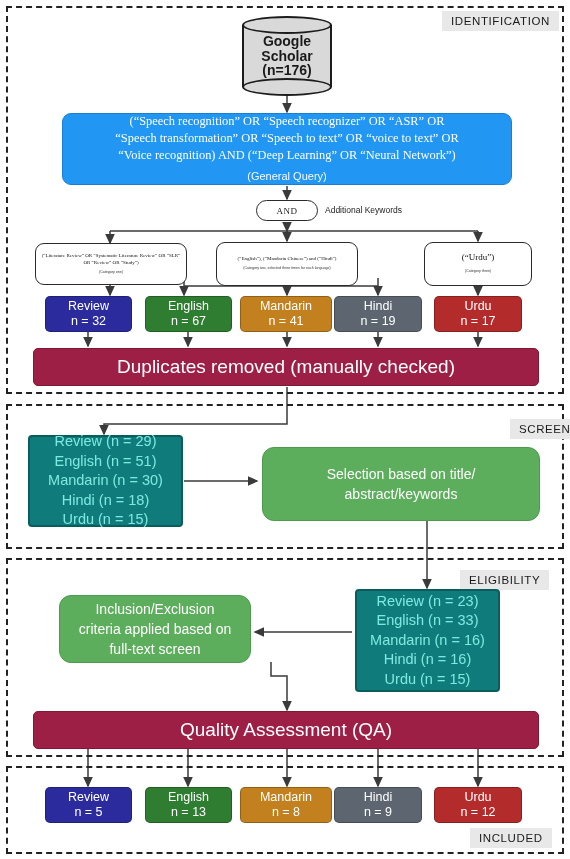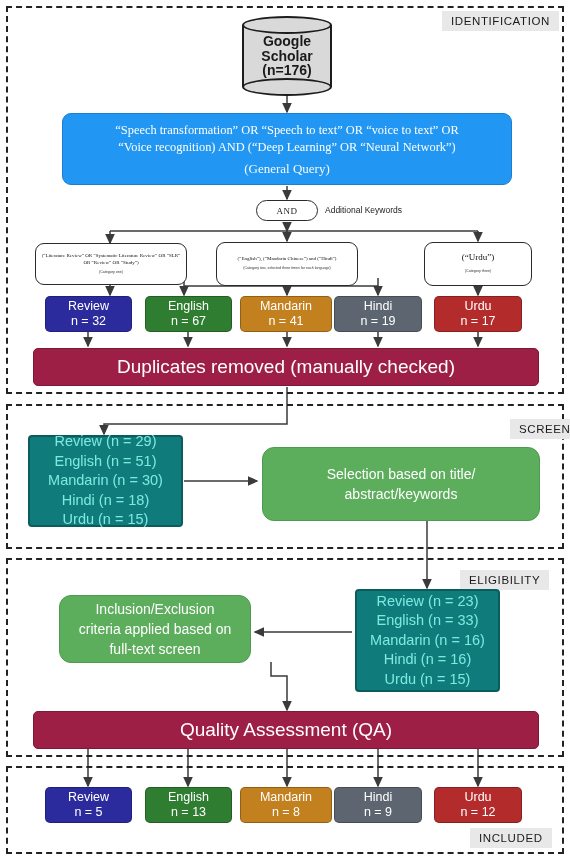--- a/index.html
+++ b/index.html
@@ -16,21 +16,21 @@
 
   
   .chip{border-radius:5px;color:#fff;font-size:12.5px;line-height:15px;
         border:1px solid rgba(0,0,0,.25);flex-direction:column;}
   .chip b{font-weight:400;display:block;}
 
   
   .query{background:#2196f3;border:1px solid #1a7fd4;border-radius:9px;
     color:#fff;flex-direction:column;padding:6px 10px;
     font-family:"Liberation Serif",serif;font-size:12.4px;line-height:17px;}
-  .query .sub{font-family:Liberation Serif, serif;font-size:13px;
+  .query .sub{font-family:Liberation Sans, sans-serif;font-size:11px;
     margin-top:4px;opacity:.95;}
 
   
   .kw{background:#fff;border:1.6px solid #2b2b2b;border-radius:9px;
     flex-direction:column;padding:3px 5px;
     font-family:"Liberation Serif",serif;font-size:5px;line-height:7.4px;color:#111;}
   .kw .sub{font-family:"Liberation Sans",sans-serif;font-size:3.6px;
     margin-top:2.5px;color:#333;}
   .kw.big{font-size:9px;line-height:12px;}
 
@@ -141,20 +141,21 @@
     <div class="bot"></div>
     <div class="top"></div>
     <div class="txt">
       <span>Google</span>
       <span>Scholar</span>
       <span>(n=176)</span>
     </div>
   </div>
 
   <div class="node query" style="left:62px;top:113px;width:450px;height:72px;">
+    <span>(“Speech recognition” OR “Speech recognizer” OR “ASR” OR</span>
     <span>“Speech transformation” OR “Speech to text” OR “voice to text” OR</span>
     <span>“Voice recognition) AND (“Deep Learning” OR “Neural Network”)</span>
     <span class="sub">(General Query)</span>
   </div>
 
   <div class="node pill" style="left:256px;top:200px;width:62px;height:21px;">
     <span>AND</span>
   </div>
   <div class="note" style="left:325px;top:205px;">Additional Keywords</div>
 

